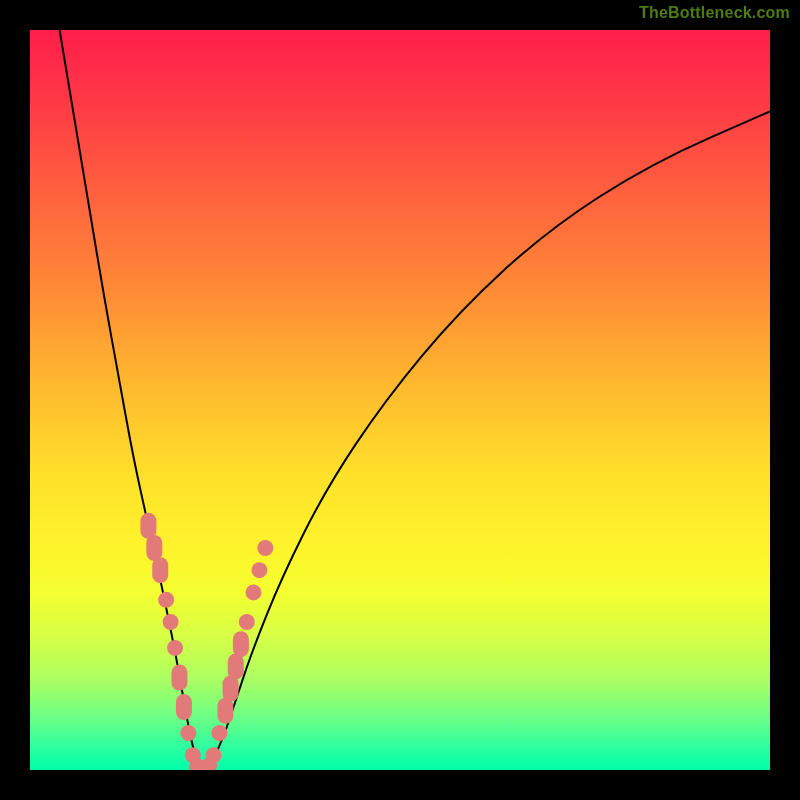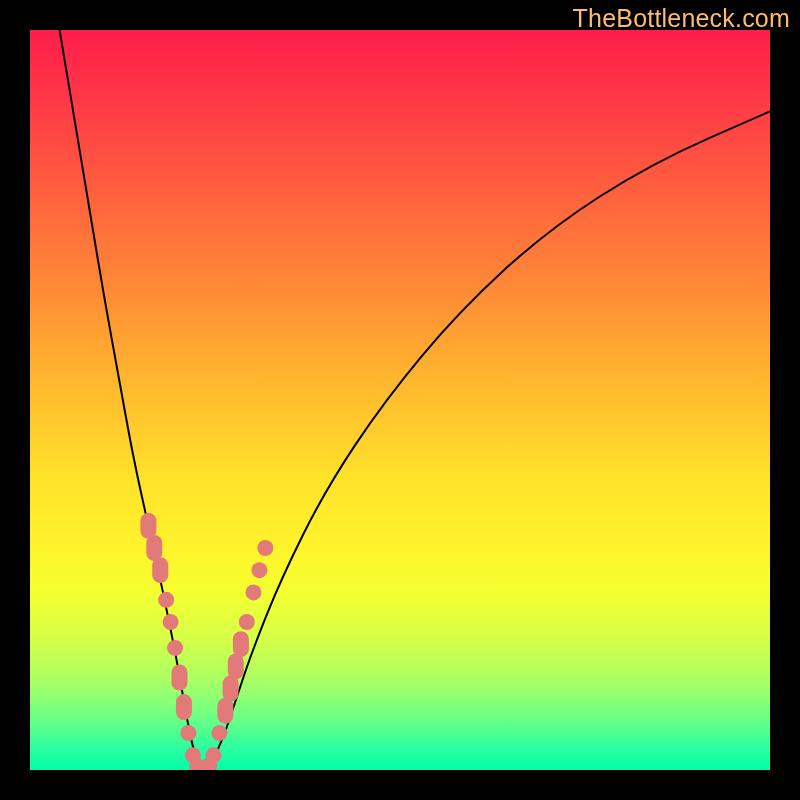--- a/index.html
+++ b/index.html
@@ -36,24 +36,24 @@
       #a9ff64 88%,
       #6bff86 93%,
       #2cffa0 97%,
       #00ffa8 100%
     );
   }
   .watermark {
     position: absolute;
     top: 4px;
     right: 10px;
-    color: #fdba74;
-    font-size: 25px;
+    color: #4d7c0f;
+    font-size: 16px;
     letter-spacing: 0.2px;
-    font-weight: 400;
+    font-weight: 700;
     z-index: 10;
     user-select: none;
   }
   svg.curve {
     position: absolute;
     inset: 0;
   }
   .curve path {
     fill: none;
     stroke: #000;

